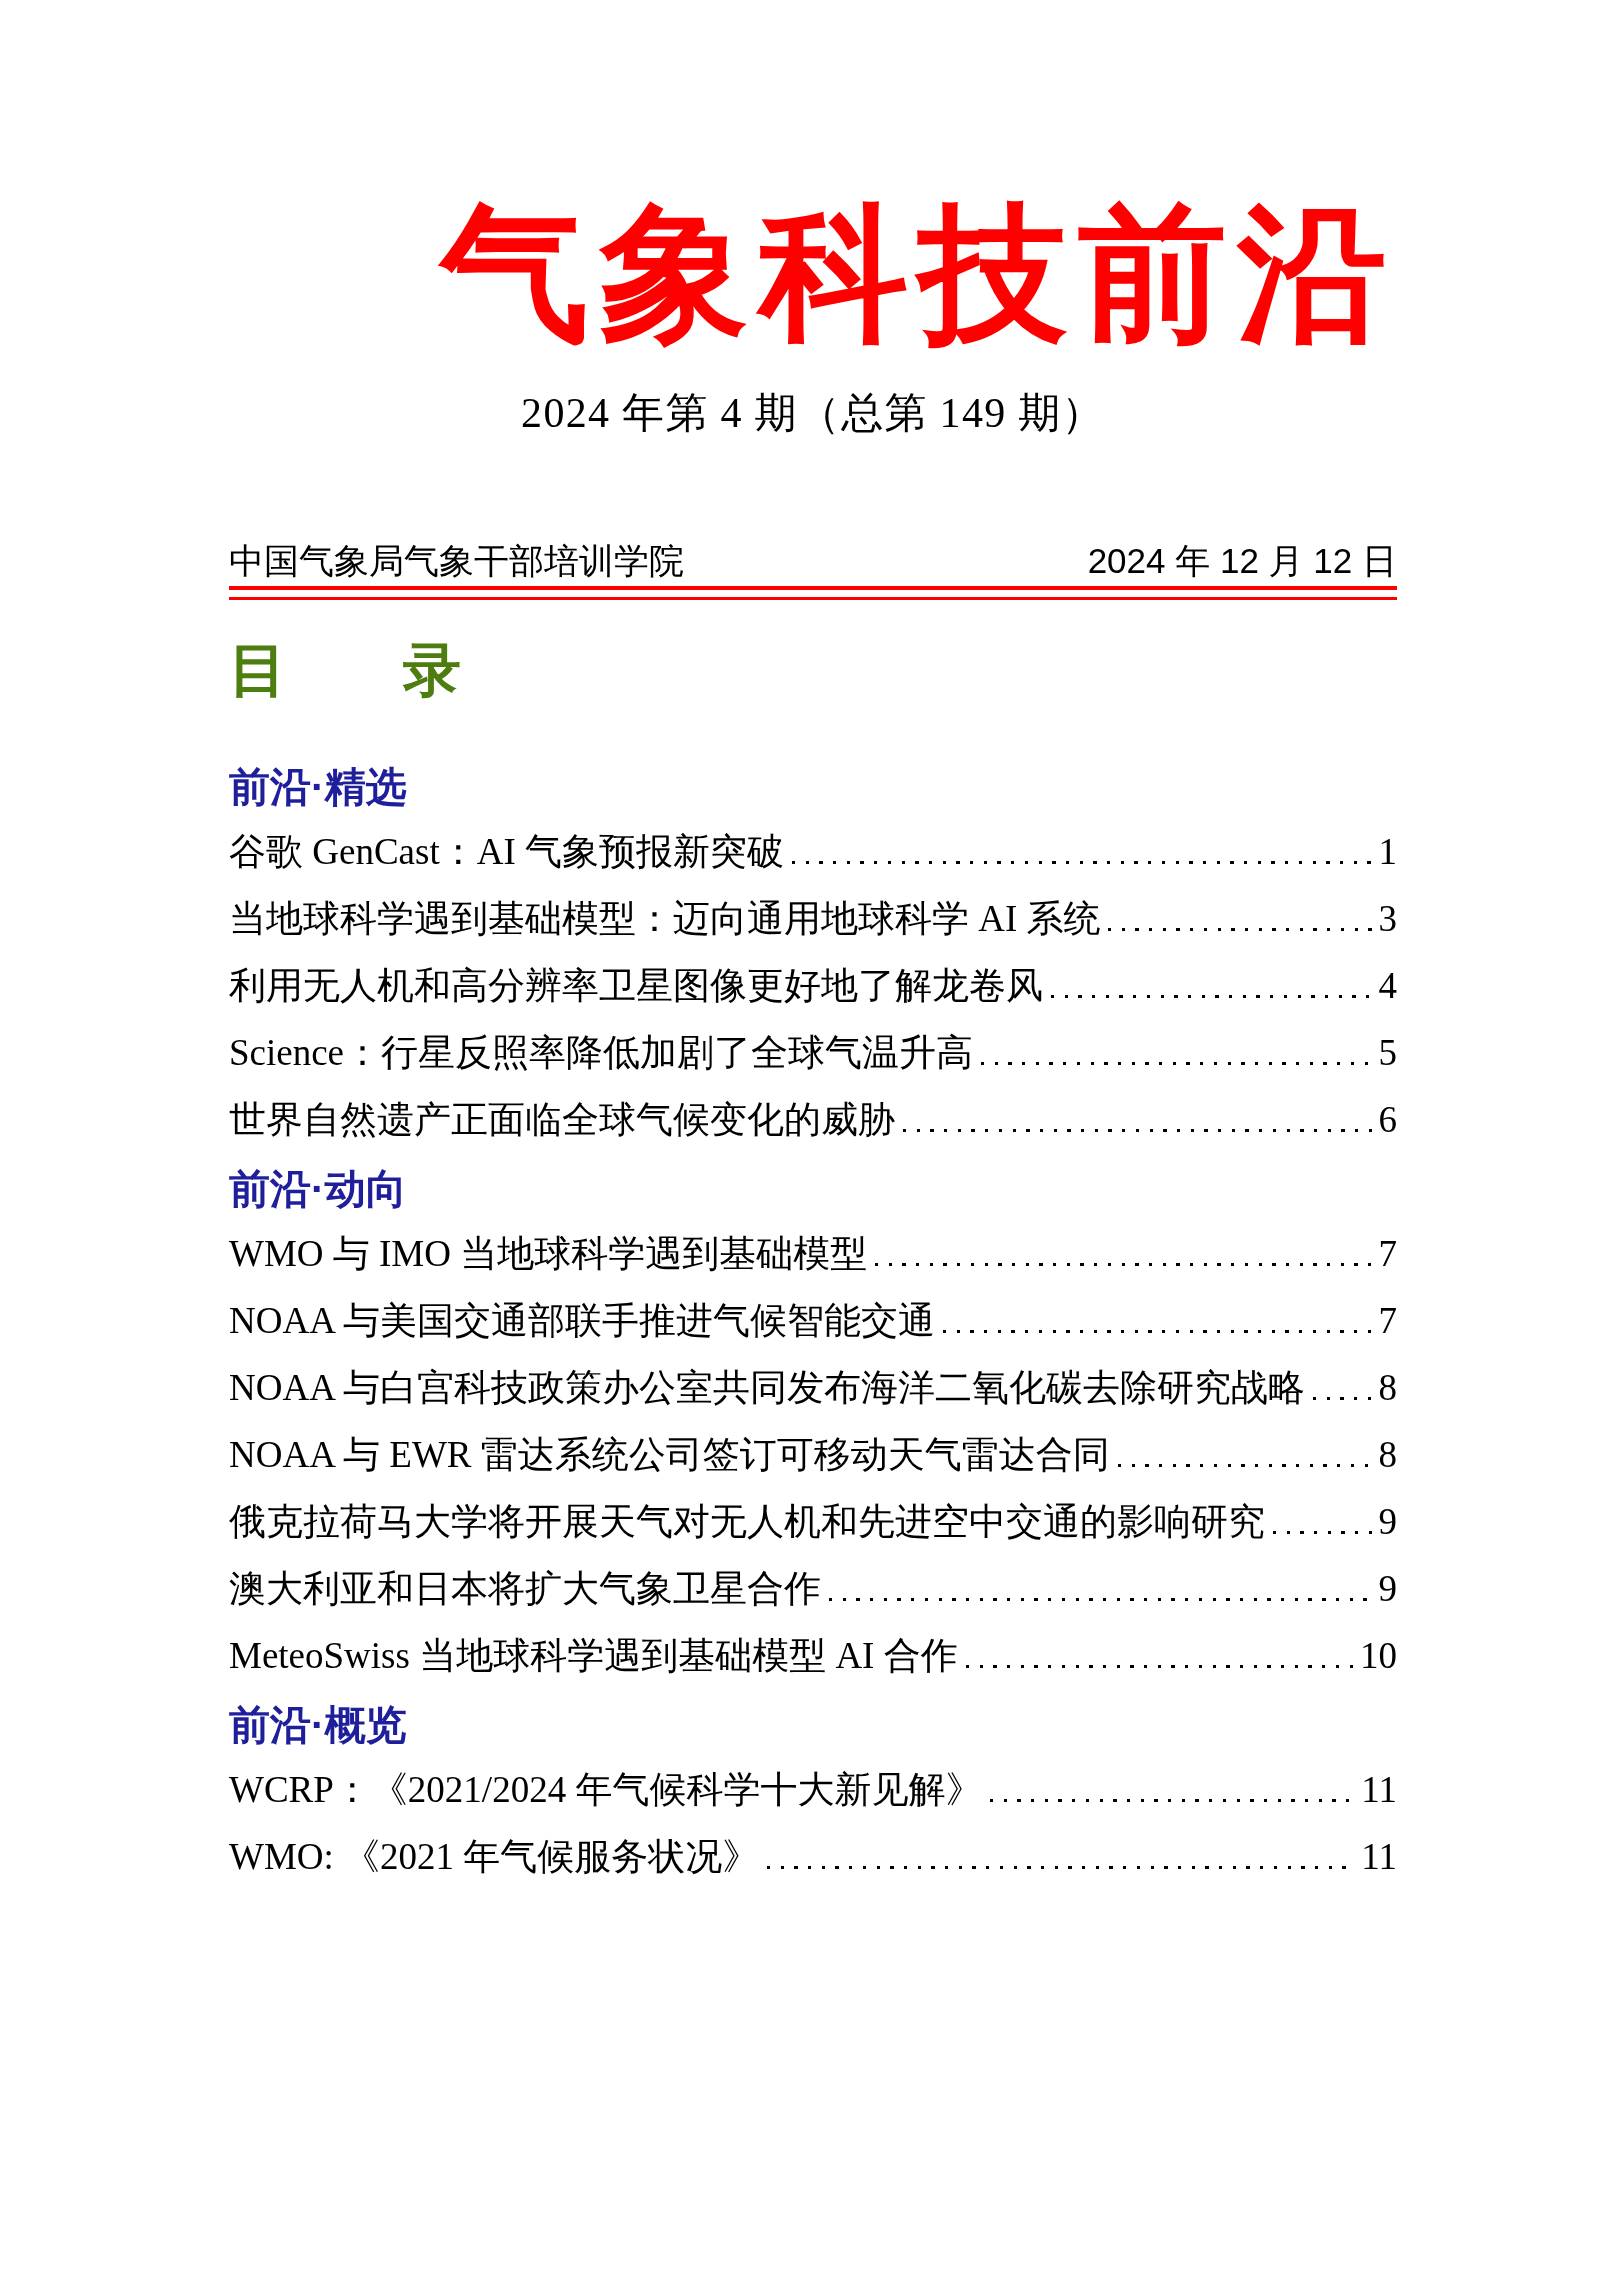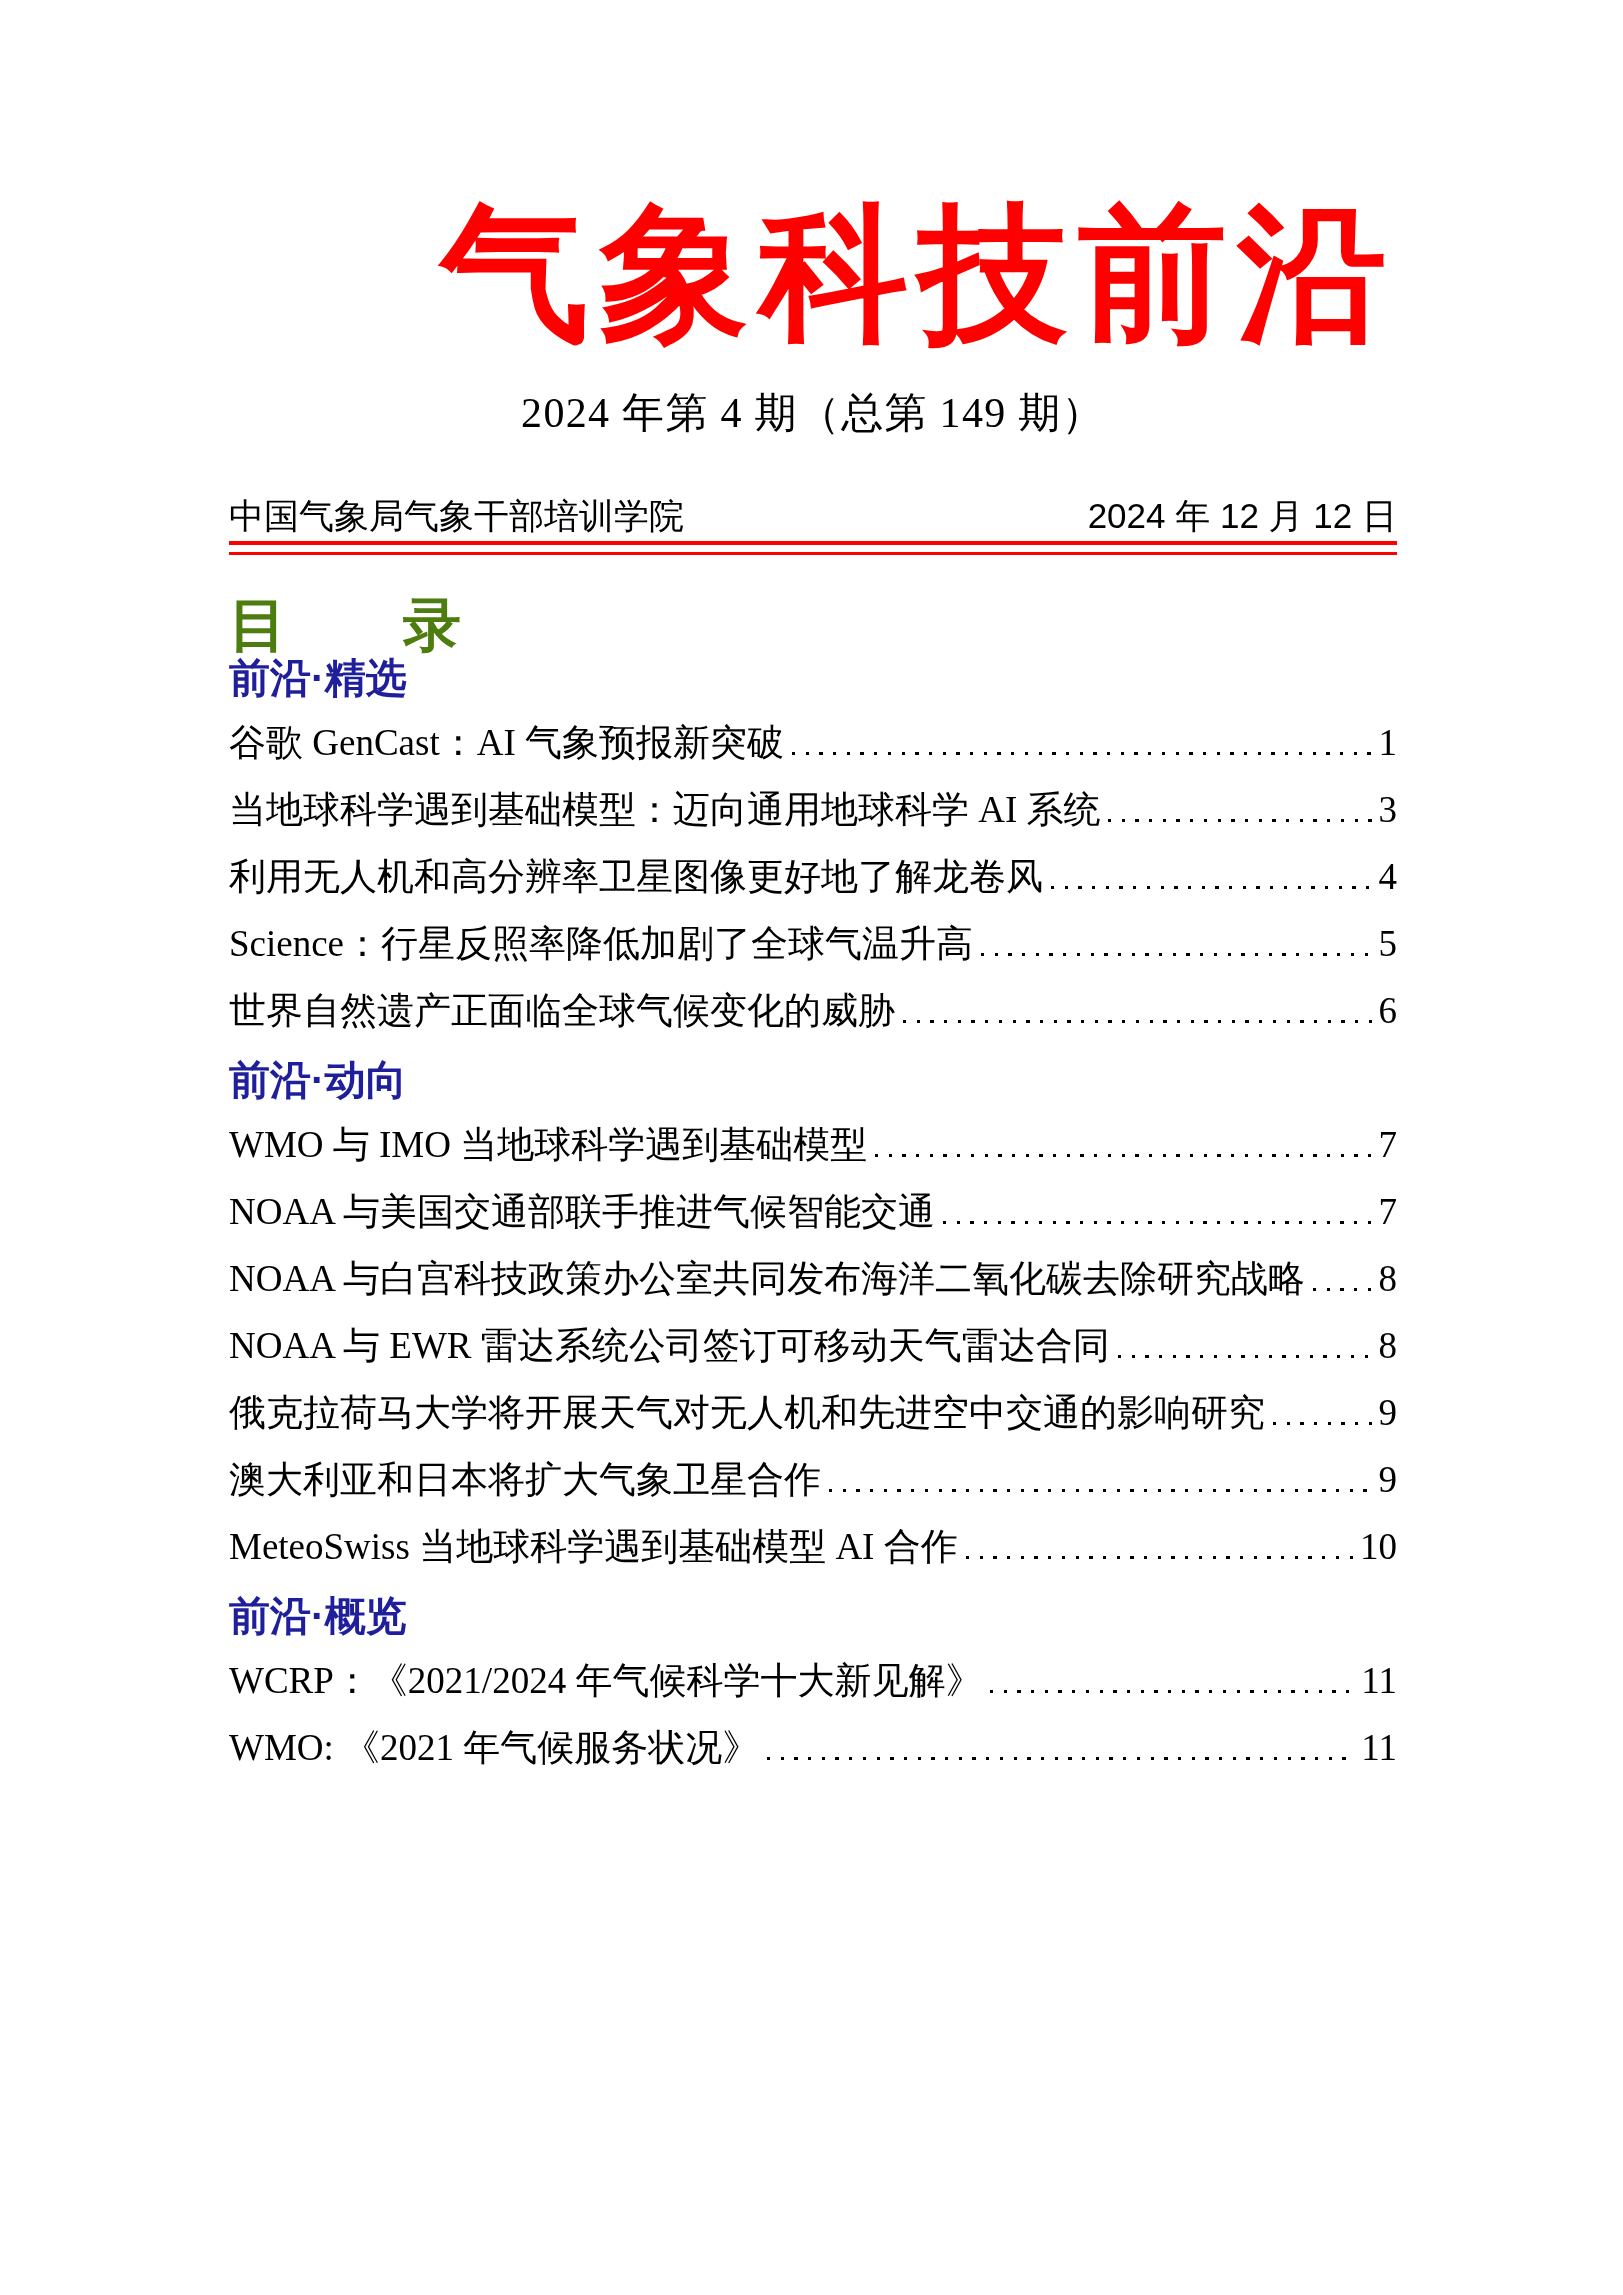--- a/index.html
+++ b/index.html
@@ -28,40 +28,40 @@
     text-align: center;
     margin-top: 38px;
     font-size: 42px;
     line-height: 1;
     letter-spacing: 1.3px;
   }
   .header-row {
     display: flex;
     justify-content: space-between;
     align-items: flex-end;
-    margin-top: 64px;
+    margin-top: 109px;
     font-family: "Liberation Sans", "DejaVu Sans", sans-serif;
     font-size: 35px;
     line-height: 1;
   }
   .red-rule {
     margin-top: 8.5px;
     height: 13.7px;                 
     border-top: 4.6px solid #FF0000;
     border-bottom: 3.3px solid #FF0000;
   }
   .toc-title {
     text-align: left;
     margin-top: 42px;
     font-size: 58px;
     line-height: 1;
     font-weight: bold;
     color: #4d7c0f;
   }
-  .toc { }
+  .toc { margin-top: 64px; }
   .toc-row { height: 67px; }
   .toc-section {
     font-family: "Liberation Sans", "DejaVu Sans", sans-serif;
     font-size: 41px;
     line-height: 1.15;
     font-weight: bold;
     color: #1F1F9C;
   }
   .toc-item {
     display: flex;

